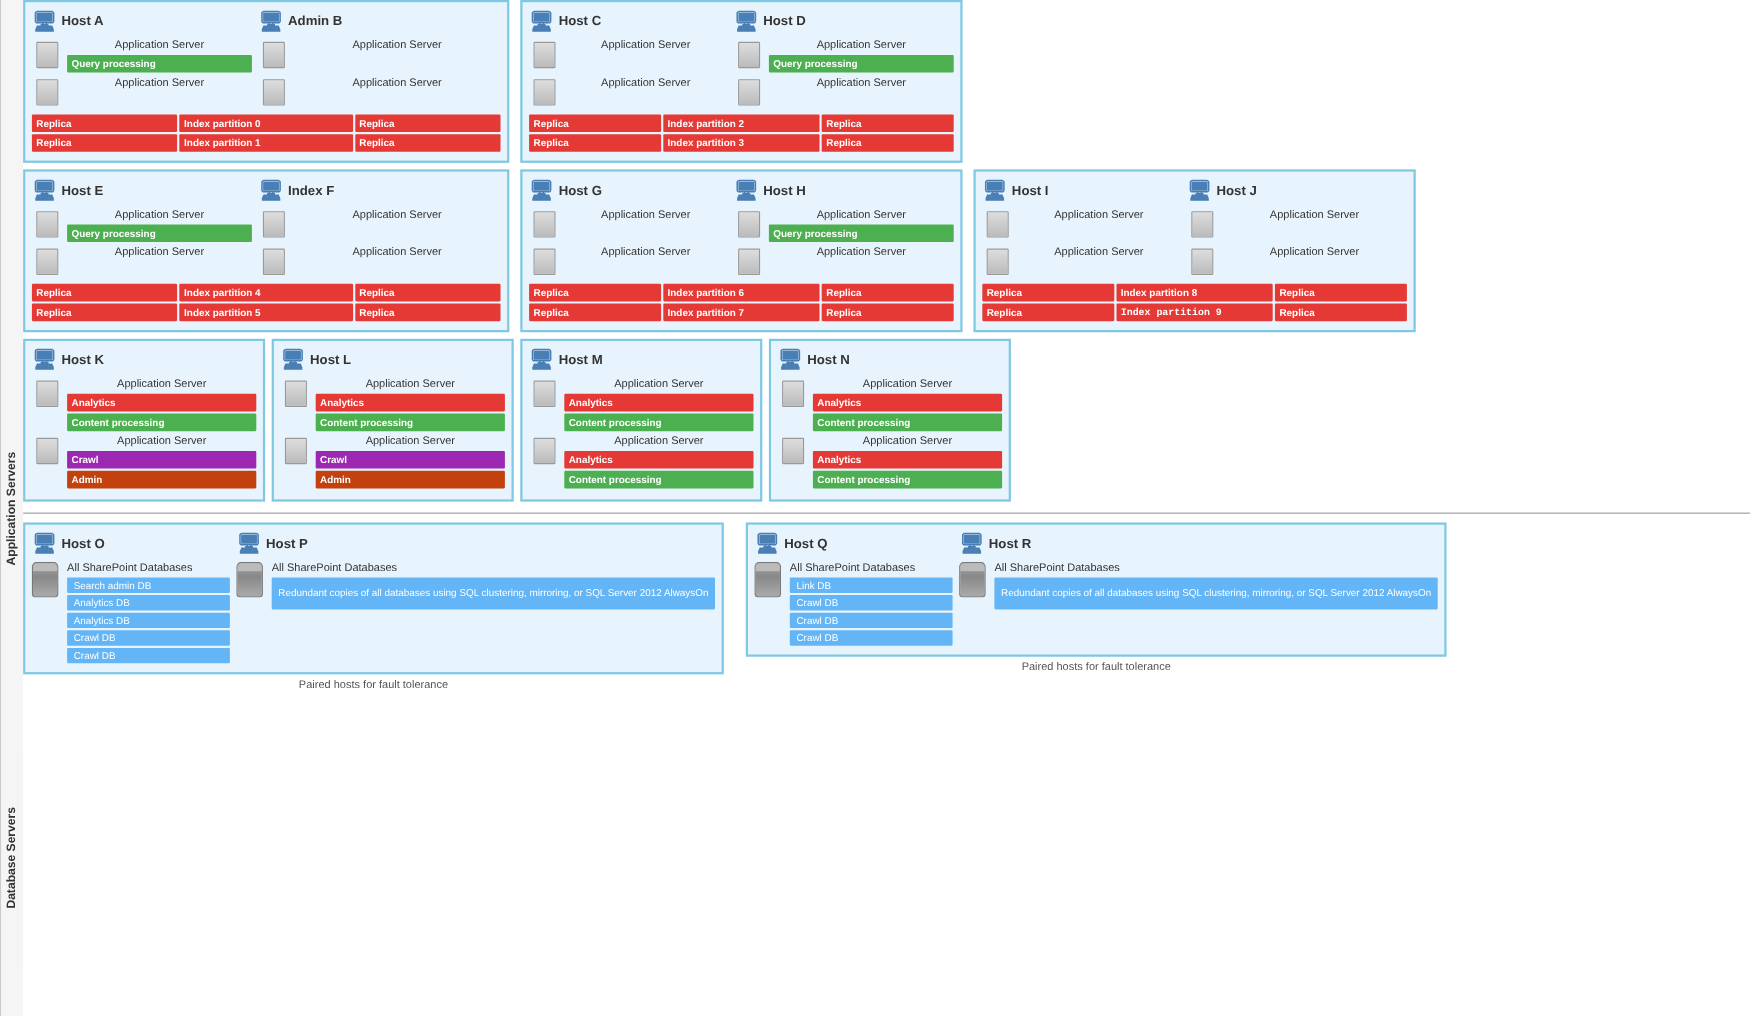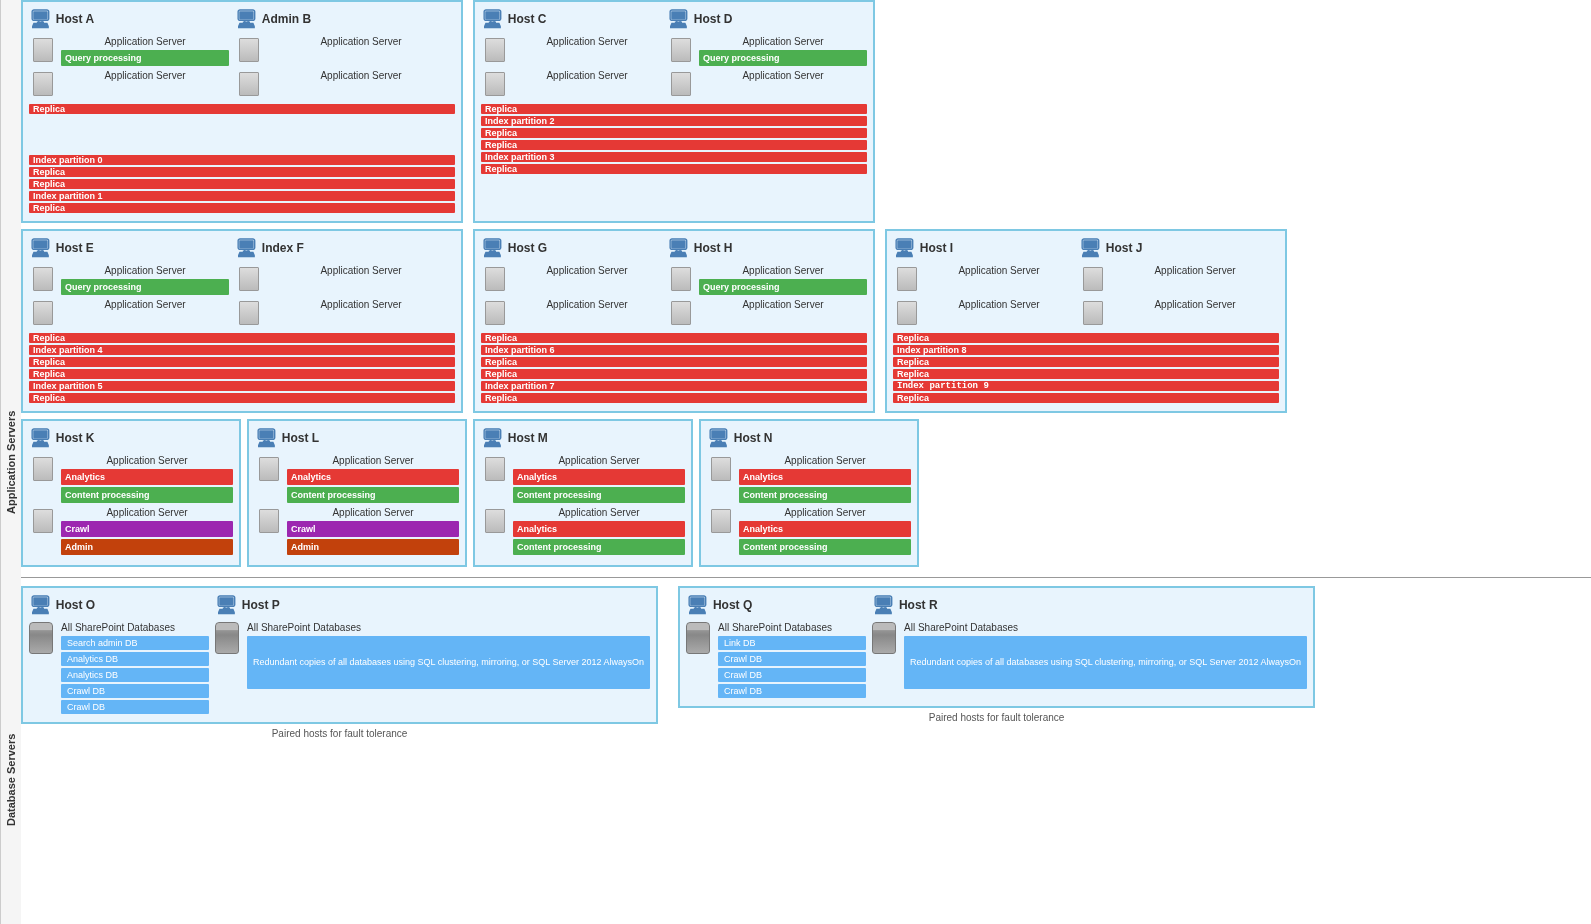--- a/index.html
+++ b/index.html
@@ -63,21 +63,21 @@
     }
     
     .server-content { flex: 1; text-align: center; }
     
     .server-label {
       font-size: 10px;
       color: #333;
       margin-bottom: 3px;
     }
     
-    .bar-row { display: flex; gap: 2px; margin-bottom: 2px; flex-direction: column; }
+    .bar-row { display: flex; gap: 2px; margin-bottom: 2px; }
     
     .bar {
       height: 16px;
       border-radius: 1px;
       display: flex;
       align-items: center;
       padding: 0 4px;
       font-size: 9px;
       color: #fff;
       font-weight: bold;
@@ -114,21 +114,21 @@
     
     .db-icon {
       width: 28px;
       min-width: 28px;
     }
     
     .redundant-box {
       background: #64b5f6;
       color: #fff;
       font-size: 9px;
-      padding: 20px 6px;
+      padding: 8px 6px;
       border-radius: 1px;
       line-height: 1.4;
     }
     
     .section-divider {
       border-top: 1px solid #999;
       margin: 8px 0;
     }
     
     .sections-container { flex: 1; }
@@ -199,21 +199,21 @@
                 </div>
                 <div class="server-content">
                   <div class="server-label">Application Server</div>
                 </div>
               </div>
             </div>
           </div>
 
           <div class="bar-row" style="margin-top:4px;">
             <div class="bar bar-red" style="flex:1;">Replica</div>
-            <div class="bar bar-red" style="flex:1.2;margin-top:39px;">Index partition 0</div>
+            <div class="bar bar-red" style="flex:1.2;">Index partition 0</div>
             <div class="bar bar-red" style="flex:1;">Replica</div>
           </div>
           <div class="bar-row">
             <div class="bar bar-red" style="flex:1;">Replica</div>
             <div class="bar bar-red" style="flex:1.2;">Index partition 1</div>
             <div class="bar bar-red" style="flex:1;">Replica</div>
           </div>
         </div>
 
         <div style="border:2px solid #7ec8e3; background:#e8f4fd; padding:6px; display:inline-block; margin-right:4px;">

